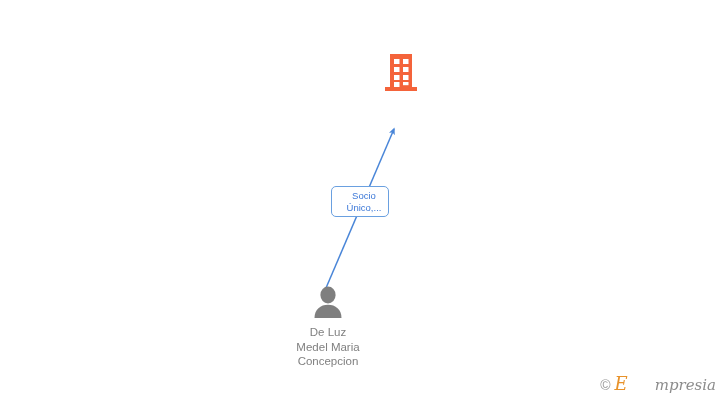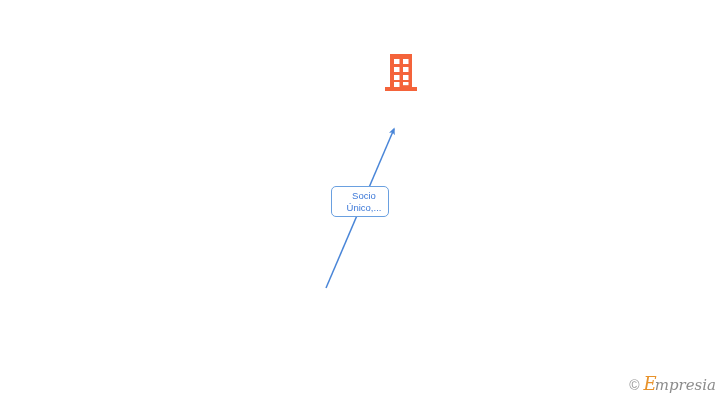--- a/index.html
+++ b/index.html
@@ -119,20 +119,21 @@
     color: #E8922A;
     line-height: 1;
   }
   .wm-rest {
     font-family: "DejaVu Serif", serif;
     font-style: italic;
     font-size: 15px;
     color: #8c8c8c;
     line-height: 1;
     margin-left: -2px;
+    padding-left: 29px;
   }
 </style>
 </head>
 <body>
 
 <div id="canvas">
 
   <svg id="edge-layer" viewBox="0 0 728 400" width="728" height="400">
     <defs>
       <marker id="arrowhead" markerWidth="5" markerHeight="5" refX="3.6" refY="2.1" orient="auto">
@@ -162,20 +163,33 @@
         <rect x="19" y="30" width="5.5" height="3.2" fill="#ffffff"></rect>
       </svg>
     </div>
   </div>
 
   <div id="relation-label">
     <span>Socio</span>
     <span>Único,...</span>
   </div>
 
+  <div id="person-node">
+    <div class="avatar-wrap">
+      <svg width="34" height="32" viewBox="0 0 34 32">
+
+        <ellipse cx="17" cy="9" rx="7.6" ry="8.4" fill="#7F7F7F"></ellipse>
+
+        <path d="M3.5,32 C3.5,23.5 9.5,18.8 17,18.8 C24.5,18.8 30.5,23.5 30.5,32 Z" fill="#7F7F7F"></path>
+      </svg>
+    </div>
+    <div class="person-name">De Luz
+Medel Maria
+Concepcion</div>
+  </div>
 
   <div id="watermark">
     <span class="wm-copy">©</span>
     <span>
       <span class="wm-e">E</span><span class="wm-rest">mpresia</span>
     </span>
   </div>
 
 </div>
 

